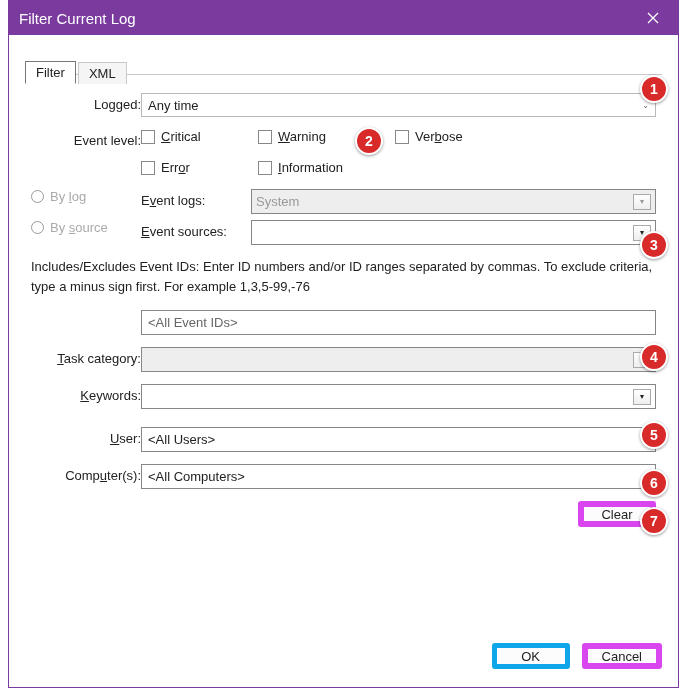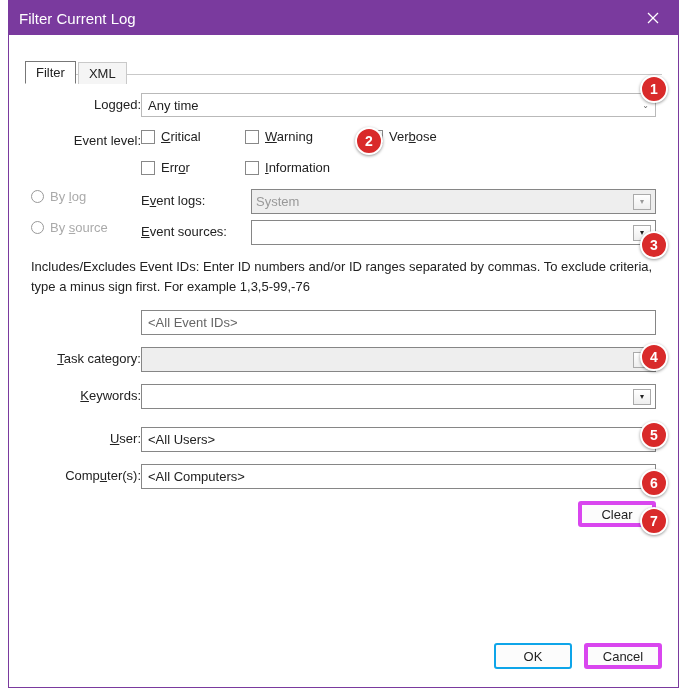--- a/index.html
+++ b/index.html
@@ -86,21 +86,21 @@
 .dropdown.disabled { background: #eee; color: #999; }
 .textinput {
   width: 100%;
   height: 25px;
   border: 1px solid #868686;
   background: #fff;
   padding: 0 6px;
   display: flex;
   align-items: center;
 }
-.checks { display: flex; flex-wrap: wrap; gap: 8px 4px; }
+.checks { display: flex; flex-wrap: wrap; gap: 8px 17px; }
 .chk { display: flex; align-items: center; width: 100px; }
 .chk.wide { width: 120px; }
 .chkbox {
   width: 14px; height: 14px;
   border: 1px solid #888;
   margin-right: 6px;
   background: #fff;
 }
 .radio { display: flex; align-items: center; margin-bottom: 10px; }
 .radiobox {
@@ -110,30 +110,30 @@
   margin-right: 6px;
   background: #fff;
 }
 .radio.disabled { color: #aaa; }
 .instr { margin: 10px 0 14px 0; line-height: 1.5; }
 .u { text-decoration: underline; }
 .clear-row { display: flex; justify-content: flex-end; margin-top: 8px; }
 .btn {
   min-width: 78px;
   height: 26px;
-  border: 4px solid #d946ef;
+  border: 6px solid #d946ef;
   background: #fcfcfc;
   display: inline-flex;
   align-items: center;
   justify-content: center;
   padding: 0 14px;
   font-size: 13px;
   border-radius: 3px;
 }
-.btn.primary { border: 2px solid #0ea5e9; }
+.btn.primary { border: 5px solid #0ea5e9; }
 .footer { padding: 8px 16px 18px 0; display: flex; justify-content: flex-end; gap: 12px; }
 .badge {
   position: absolute;
   width: 28px; height: 28px;
   background: #d92a2a;
   border: 2px solid #fff;
   border-radius: 50%;
   color: #fff;
   font-weight: bold;
   font-size: 14px;

